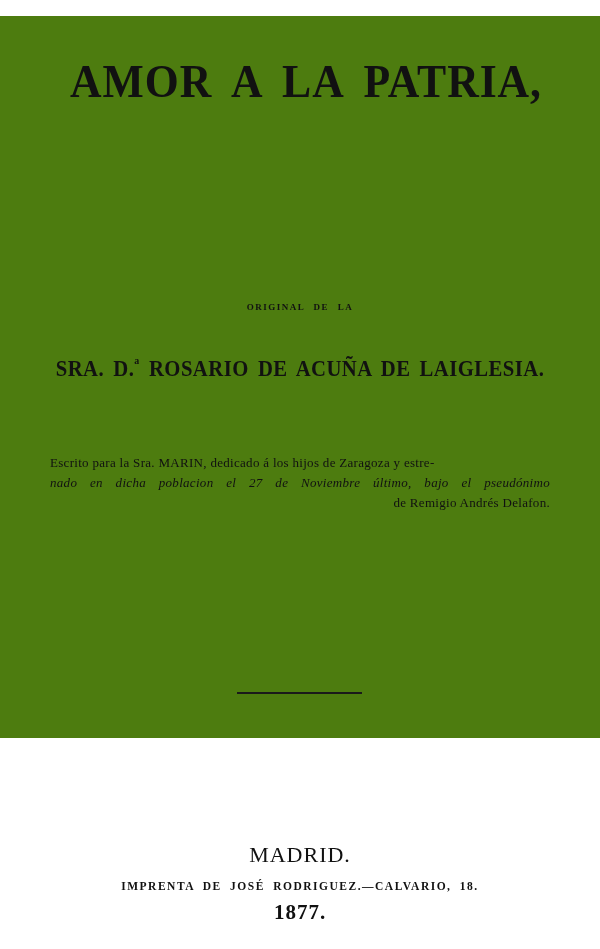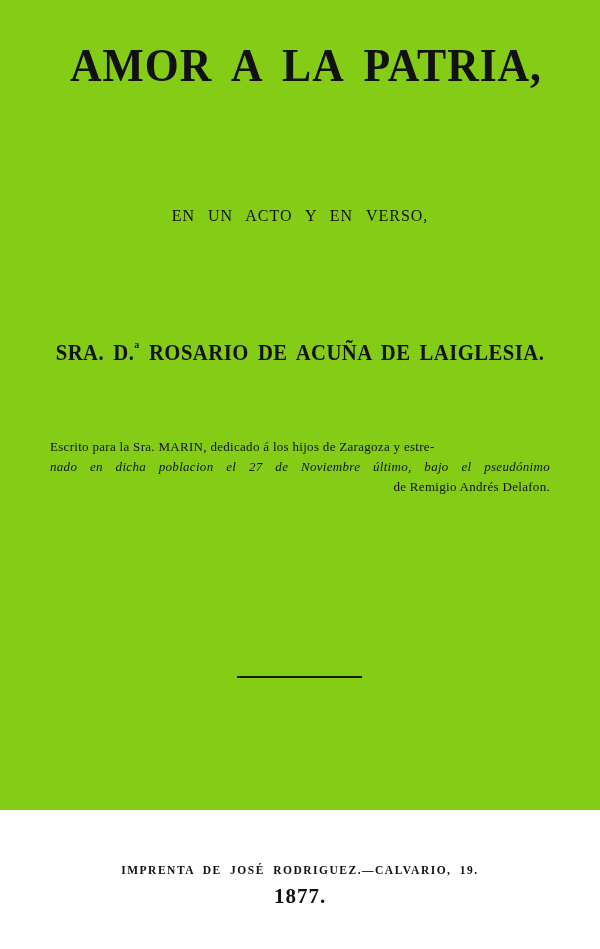--- a/index.html
+++ b/index.html
@@ -10,24 +10,24 @@
     body {
       width: 600px;
       height: 949px;
       position: relative;
       overflow: hidden;
       color: #111111;
       font-family: "Liberation Serif", "DejaVu Serif", serif;
     }
     .page {
       position: absolute;
-      left: 0; top: 0;
+      left: 0; top: 16px;
       width: 600px;
-      height: 810px;
-      background: #84cc16;
+      height: 722px;
+      background: #4d7c0f;
     }
     .line {
       position: absolute;
       left: 0;
       width: 600px;
       text-align: center;
       white-space: nowrap;
     }
     .title {
       top: 38px;
@@ -112,34 +112,35 @@
     }
   </style>
 </head>
 <body>
 
 <div class="page">
 
   <div class="line title">AMOR A LA PATRIA,</div>
 
 
-  <div class="line subtitle2">EN UN ACTO Y EN VERSO,</div>
 
+  <div class="line original">ORIGINAL DE LA</div>
 
   <div class="line author">
     <span>SRA. D.</span><sup>a</sup>
     <span>ROSARIO DE ACUÑA DE LAIGLESIA.</span>
   </div>
 
   <div class="note" style="top:437px;">
     <div class="l1">Escrito para la Sra. MARIN, dedicado á los hijos de Zaragoza y estre-</div>
     <div class="l2">nado en dicha poblacion el 27 de Noviembre último, bajo el pseudónimo</div>
     <div class="l3">de Remigio Andrés Delafon.</div>
   </div>
 
   <div class="rule"></div>
 
+  <div class="line city">MADRID.</div>
 
-  <div class="line printer">IMPRENTA DE JOSÉ RODRIGUEZ.—CALVARIO, 19.</div>
+  <div class="line printer">IMPRENTA DE JOSÉ RODRIGUEZ.—CALVARIO, 18.</div>
 
   <div class="line year">1877.</div>
 
 </div>
 
 </body></html>

